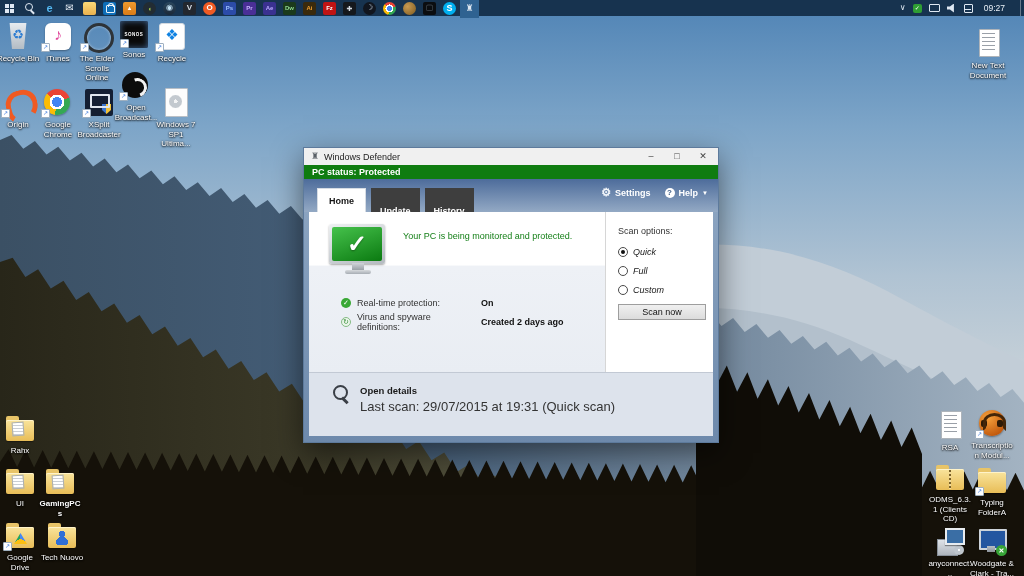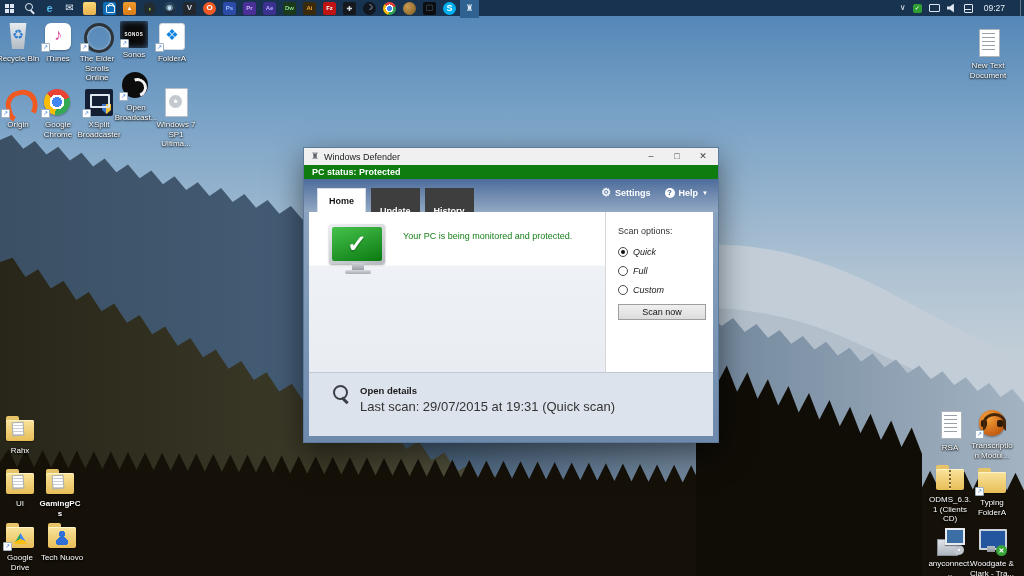--- a/index.html
+++ b/index.html
@@ -308,21 +308,21 @@
         <div class="di-art k-sonos">
           <span class="art-text">SONOS</span>
           <span class="sc-badge">↗</span>
         </div>
         <div class="di-label">Sonos</div>
       </div>
       <div class="dicon" style="left: 150px; top: 21px;">
         <div class="di-art k-dropbox">
           <span class="sc-badge">↗</span>
         </div>
-        <div class="di-label">FolderA</div>
+        <div class="di-label">Recycle</div>
       </div>
       <div class="dicon" style="left: -4px; top: 87px;">
         <div class="di-art k-origin">
           <span class="sc-badge">↗</span>
         </div>
         <div class="di-label">Origin</div>
       </div>
       <div class="dicon" style="left: 36px; top: 87px;">
         <div class="di-art k-chromebig">
           <span class="sc-badge">↗</span>
@@ -451,20 +451,32 @@
           <div class="hero">
             <div class="pcmon">
               <div class="scr">
                   <div class="scr-in">✓</div>
                 </div>
               <div class="stand"></div>
                 <div class="base"></div>
             </div>
             <div class="hero-msg">Your PC is being monitored and protected.</div>
           </div>
+          <div class="status-rows" id="status-rows">
+              <div class="srow">
+                <span class="sic ok">✓</span>
+                <span class="slabel">Real-time protection:</span>
+                <span class="sval">On</span>
+              </div>
+              <div class="srow">
+                <span class="sic def">↻</span>
+                <span class="slabel">Virus and spyware definitions:</span>
+                <span class="sval">Created 2 days ago</span>
+              </div>
+            </div>
         </div>
         <div class="main-right">
           <div class="so-title">Scan options:</div>
           <div id="scan-radios">
               <div class="radio-row">
                 <span class="radio sel"></span>
                 <span class="radio-label">Quick</span>
               </div>
               <div class="radio-row">
                 <span class="radio"></span>

